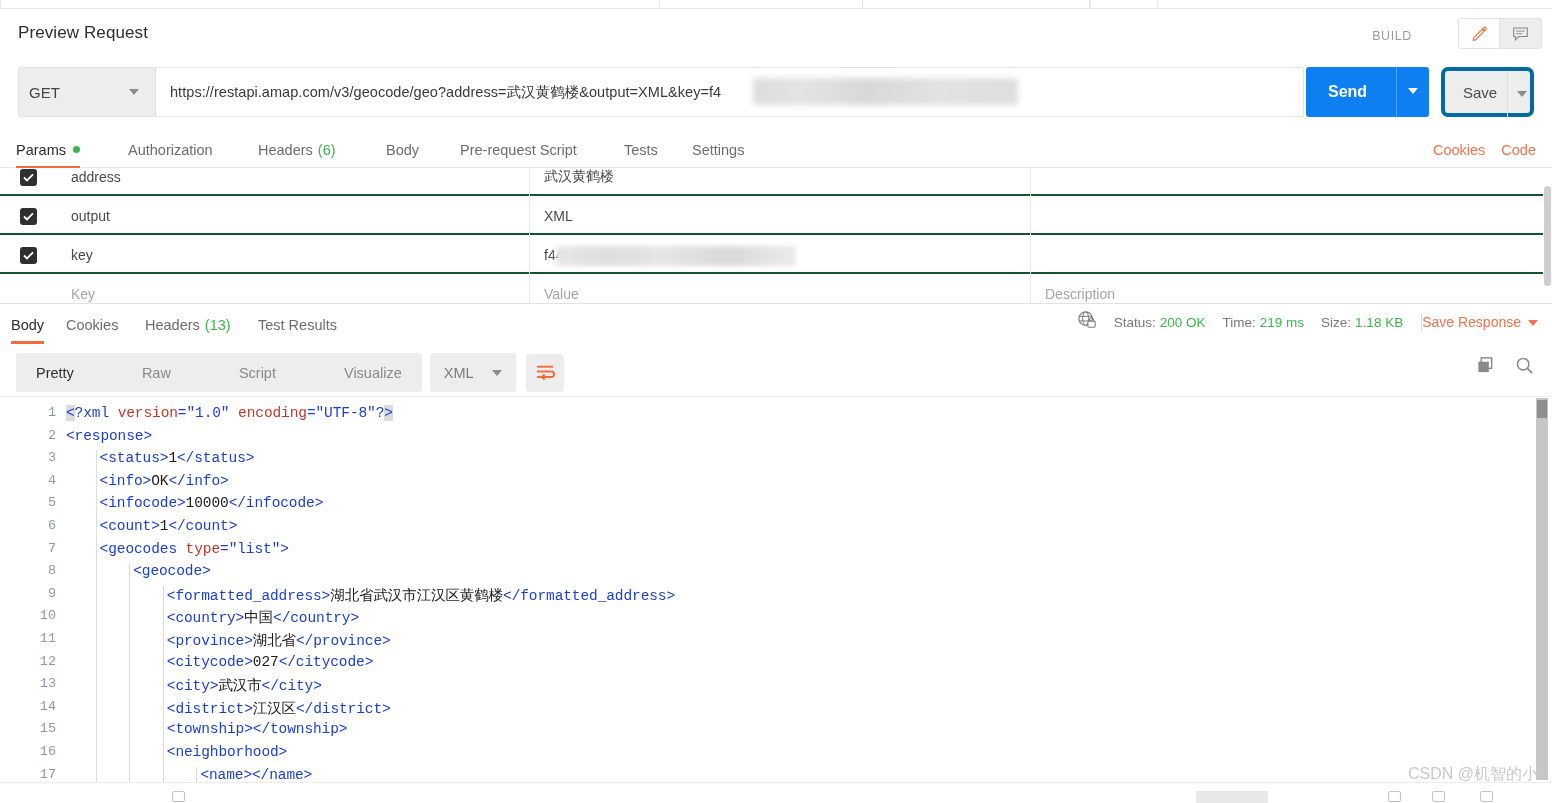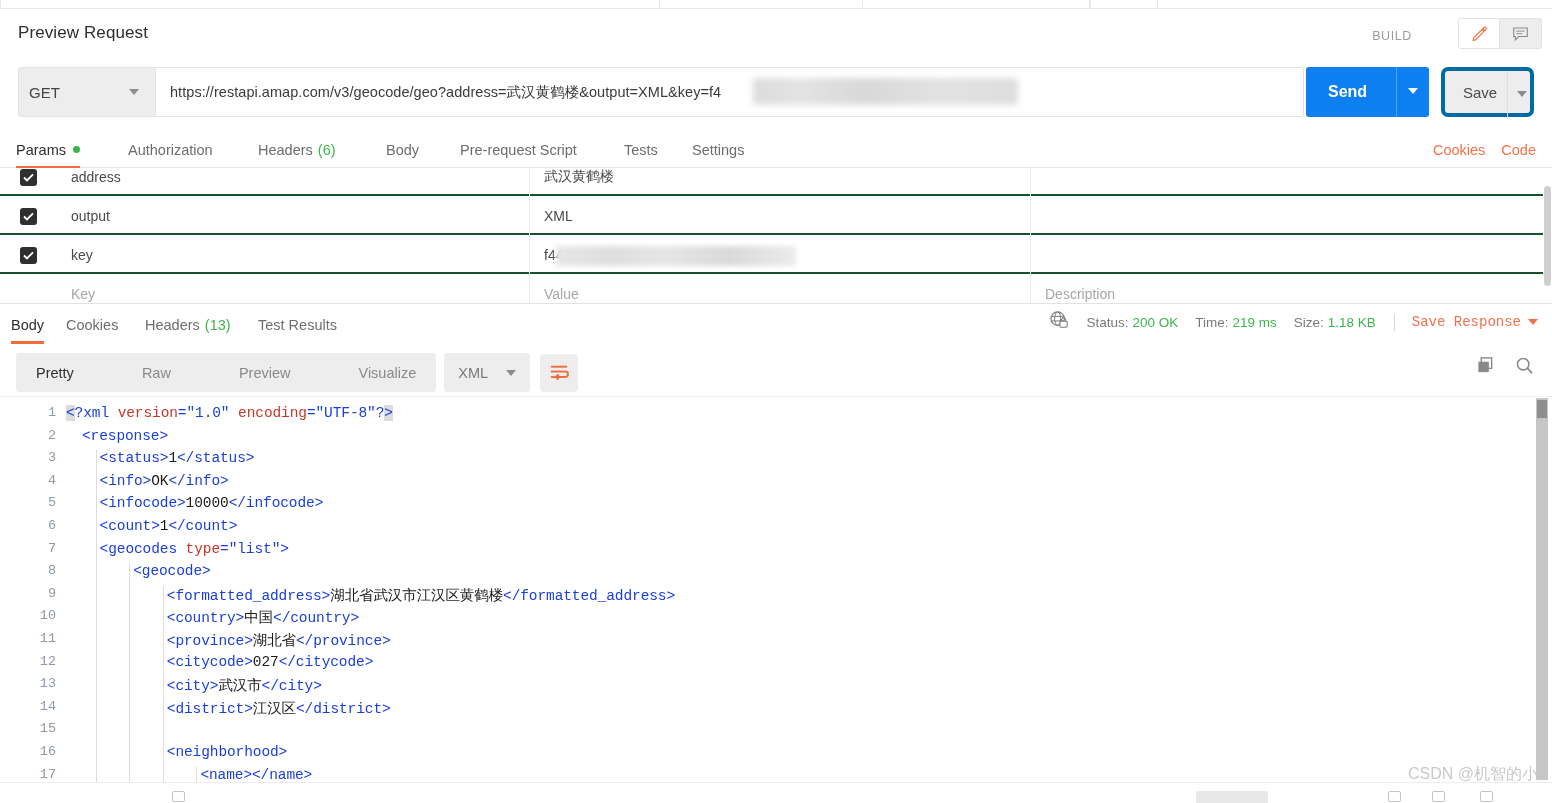--- a/index.html
+++ b/index.html
@@ -123,21 +123,21 @@
     font-size: 14.5px; color: #6d6d6d; cursor: pointer; white-space: nowrap;
   }
   .restab.active { color: #2e2e2e; }
   .restab.active::after { content: ''; position: absolute; left: 0; bottom: -3px; width: 100%; height: 3px; background: #f26b3a; }
   .restab .cnt { color: #3cb54b; margin-left: 5px; }
 
   .resp-meta { position: absolute; right: 14px; top: 310px; display: flex; align-items: center; gap: 0; }
   .meta-item { font-size: 13.5px; color: #7a7a7a; margin-left: 17px; white-space: nowrap; }
   .meta-item .v { color: #3cb54b; margin-left: 4px; }
   .meta-sep { width: 1px; height: 17px; background: #d8d8d8; margin-left: 18px; }
-  .save-resp { font-size: 14px; color: #f3714a; margin-left: 17px; cursor: pointer; white-space: nowrap; font-family: Liberation Mono, monospace; }
+  .save-resp { font-size: 14px; color: #f3714a; cursor: pointer; white-space: nowrap; }
   .save-resp .cr { display: inline-block; margin-left: 7px; width: 0; height: 0; border-left: 5px solid transparent; border-right: 5px solid transparent; border-top: 6px solid #f3714a; vertical-align: middle; }
 
   
   .body-toolbar { position: absolute; left: 16px; top: 353px; height: 39px; display: flex; align-items: center; }
   .seg-group { display: flex; background: #ededed; border-radius: 3px; height: 39px; align-items: center; gap: 28px; }
   .seg-item { padding: 0 20px; height: 39px; display: flex; align-items: center; font-size: 14.5px; color: #8a8a8a; cursor: pointer; }
   .seg-item.active { color: #2f2f2f; }
   .fmt-box { margin-left: 8px; background: #ededed; border-radius: 3px; height: 39px; display: flex; align-items: center; padding: 0 14px; cursor: pointer; }
   .fmt-label { font-size: 14.5px; color: #7b7b7b; }
   .fmt-caret { margin-left: 18px; }
@@ -370,21 +370,21 @@
 
   <div class="body-toolbar">
     <div class="seg-group">
       <div class="seg-item active">
           <span>Pretty</span>
         </div>
       <div class="seg-item">
           <span>Raw</span>
         </div>
       <div class="seg-item">
-          <span>Preview</span>
+          <span>Script</span>
         </div>
       <div class="seg-item">
           <span>Visualize</span>
         </div>
     </div>
     <div class="fmt-box">
       <span class="fmt-label">XML</span>
       <span class="fmt-caret caret"></span>
     </div>
     <div class="wrap-btn">
@@ -432,33 +432,34 @@
         <div class="ln" style="top: 324.4px;">15</div>
         <div class="ln" style="top: 347px;">16</div>
         <div class="ln" style="top: 369.6px;">17</div>
       </div>
     <div class="code-lines" id="codeLines">
         <div class="indent-guide" style="left: 29.6px; top: 53.2px; height: 339px;"></div>
         <div class="indent-guide" style="left: 63.2px; top: 166.2px; height: 226px;"></div>
         <div class="indent-guide" style="left: 96.8px; top: 188.8px; height: 203.4px;"></div>
         <div class="indent-guide" style="left: 130.4px; top: 369.6px; height: 22.6px;"></div>
         <div class="cline" style="top: 8px; padding-left: 0px;"><span class="tok-punct hl">&lt;</span><span class="tok-tag">?xml </span><span class="tok-attr">version</span><span class="tok-punct">=</span><span class="tok-str">"1.0"</span><span class="tok-punct"> </span><span class="tok-attr">encoding</span><span class="tok-punct">=</span><span class="tok-str">"UTF-8"</span><span class="tok-tag">?</span><span class="tok-punct hl">&gt;</span></div>
-        <div class="cline" style="top: 30.6px; padding-left: 0px; margin-left: 16px;"><span class="tok-tag">&lt;response&gt;</span></div>
+        <div class="cline" style="top: 30.6px; padding-left: 0px;"><span class="tok-tag">&lt;response&gt;</span></div>
         <div class="cline" style="top: 53.2px; padding-left: 33.6px;"><span class="tok-tag">&lt;status&gt;</span><span class="tok-txt">1</span><span class="tok-tag">&lt;/status&gt;</span></div>
         <div class="cline" style="top: 75.8px; padding-left: 33.6px;"><span class="tok-tag">&lt;info&gt;</span><span class="tok-txt">OK</span><span class="tok-tag">&lt;/info&gt;</span></div>
         <div class="cline" style="top: 98.4px; padding-left: 33.6px;"><span class="tok-tag">&lt;infocode&gt;</span><span class="tok-txt">10000</span><span class="tok-tag">&lt;/infocode&gt;</span></div>
         <div class="cline" style="top: 121px; padding-left: 33.6px;"><span class="tok-tag">&lt;count&gt;</span><span class="tok-txt">1</span><span class="tok-tag">&lt;/count&gt;</span></div>
         <div class="cline" style="top: 143.6px; padding-left: 33.6px;"><span class="tok-tag">&lt;geocodes </span><span class="tok-attr">type</span><span class="tok-punct">=</span><span class="tok-str">"list"</span><span class="tok-tag">&gt;</span></div>
         <div class="cline" style="top: 166.2px; padding-left: 67.2px;"><span class="tok-tag">&lt;geocode&gt;</span></div>
         <div class="cline" style="top: 188.8px; padding-left: 100.8px;"><span class="tok-tag">&lt;formatted_address&gt;</span><span class="tok-txt">湖北省武汉市江汉区黄鹤楼</span><span class="tok-tag">&lt;/formatted_address&gt;</span></div>
         <div class="cline" style="top: 211.4px; padding-left: 100.8px;"><span class="tok-tag">&lt;country&gt;</span><span class="tok-txt">中国</span><span class="tok-tag">&lt;/country&gt;</span></div>
         <div class="cline" style="top: 234px; padding-left: 100.8px;"><span class="tok-tag">&lt;province&gt;</span><span class="tok-txt">湖北省</span><span class="tok-tag">&lt;/province&gt;</span></div>
         <div class="cline" style="top: 256.6px; padding-left: 100.8px;"><span class="tok-tag">&lt;citycode&gt;</span><span class="tok-txt">027</span><span class="tok-tag">&lt;/citycode&gt;</span></div>
         <div class="cline" style="top: 279.2px; padding-left: 100.8px;"><span class="tok-tag">&lt;city&gt;</span><span class="tok-txt">武汉市</span><span class="tok-tag">&lt;/city&gt;</span></div>
         <div class="cline" style="top: 301.8px; padding-left: 100.8px;"><span class="tok-tag">&lt;district&gt;</span><span class="tok-txt">江汉区</span><span class="tok-tag">&lt;/district&gt;</span></div>
+        <div class="cline" style="top: 324.4px; padding-left: 100.8px;"><span class="tok-tag">&lt;township&gt;</span><span class="tok-tag">&lt;/township&gt;</span></div>
         <div class="cline" style="top: 347px; padding-left: 100.8px;"><span class="tok-tag">&lt;neighborhood&gt;</span></div>
         <div class="cline" style="top: 369.6px; padding-left: 134.4px;"><span class="tok-tag">&lt;name&gt;</span><span class="tok-tag">&lt;/name&gt;</span></div>
       </div>
   </div>
   <div class="code-scroll">
     <div class="thumb"></div>
   </div>
 
   <div class="watermark">CSDN @机智的小</div>
   <div class="footer-strip">

